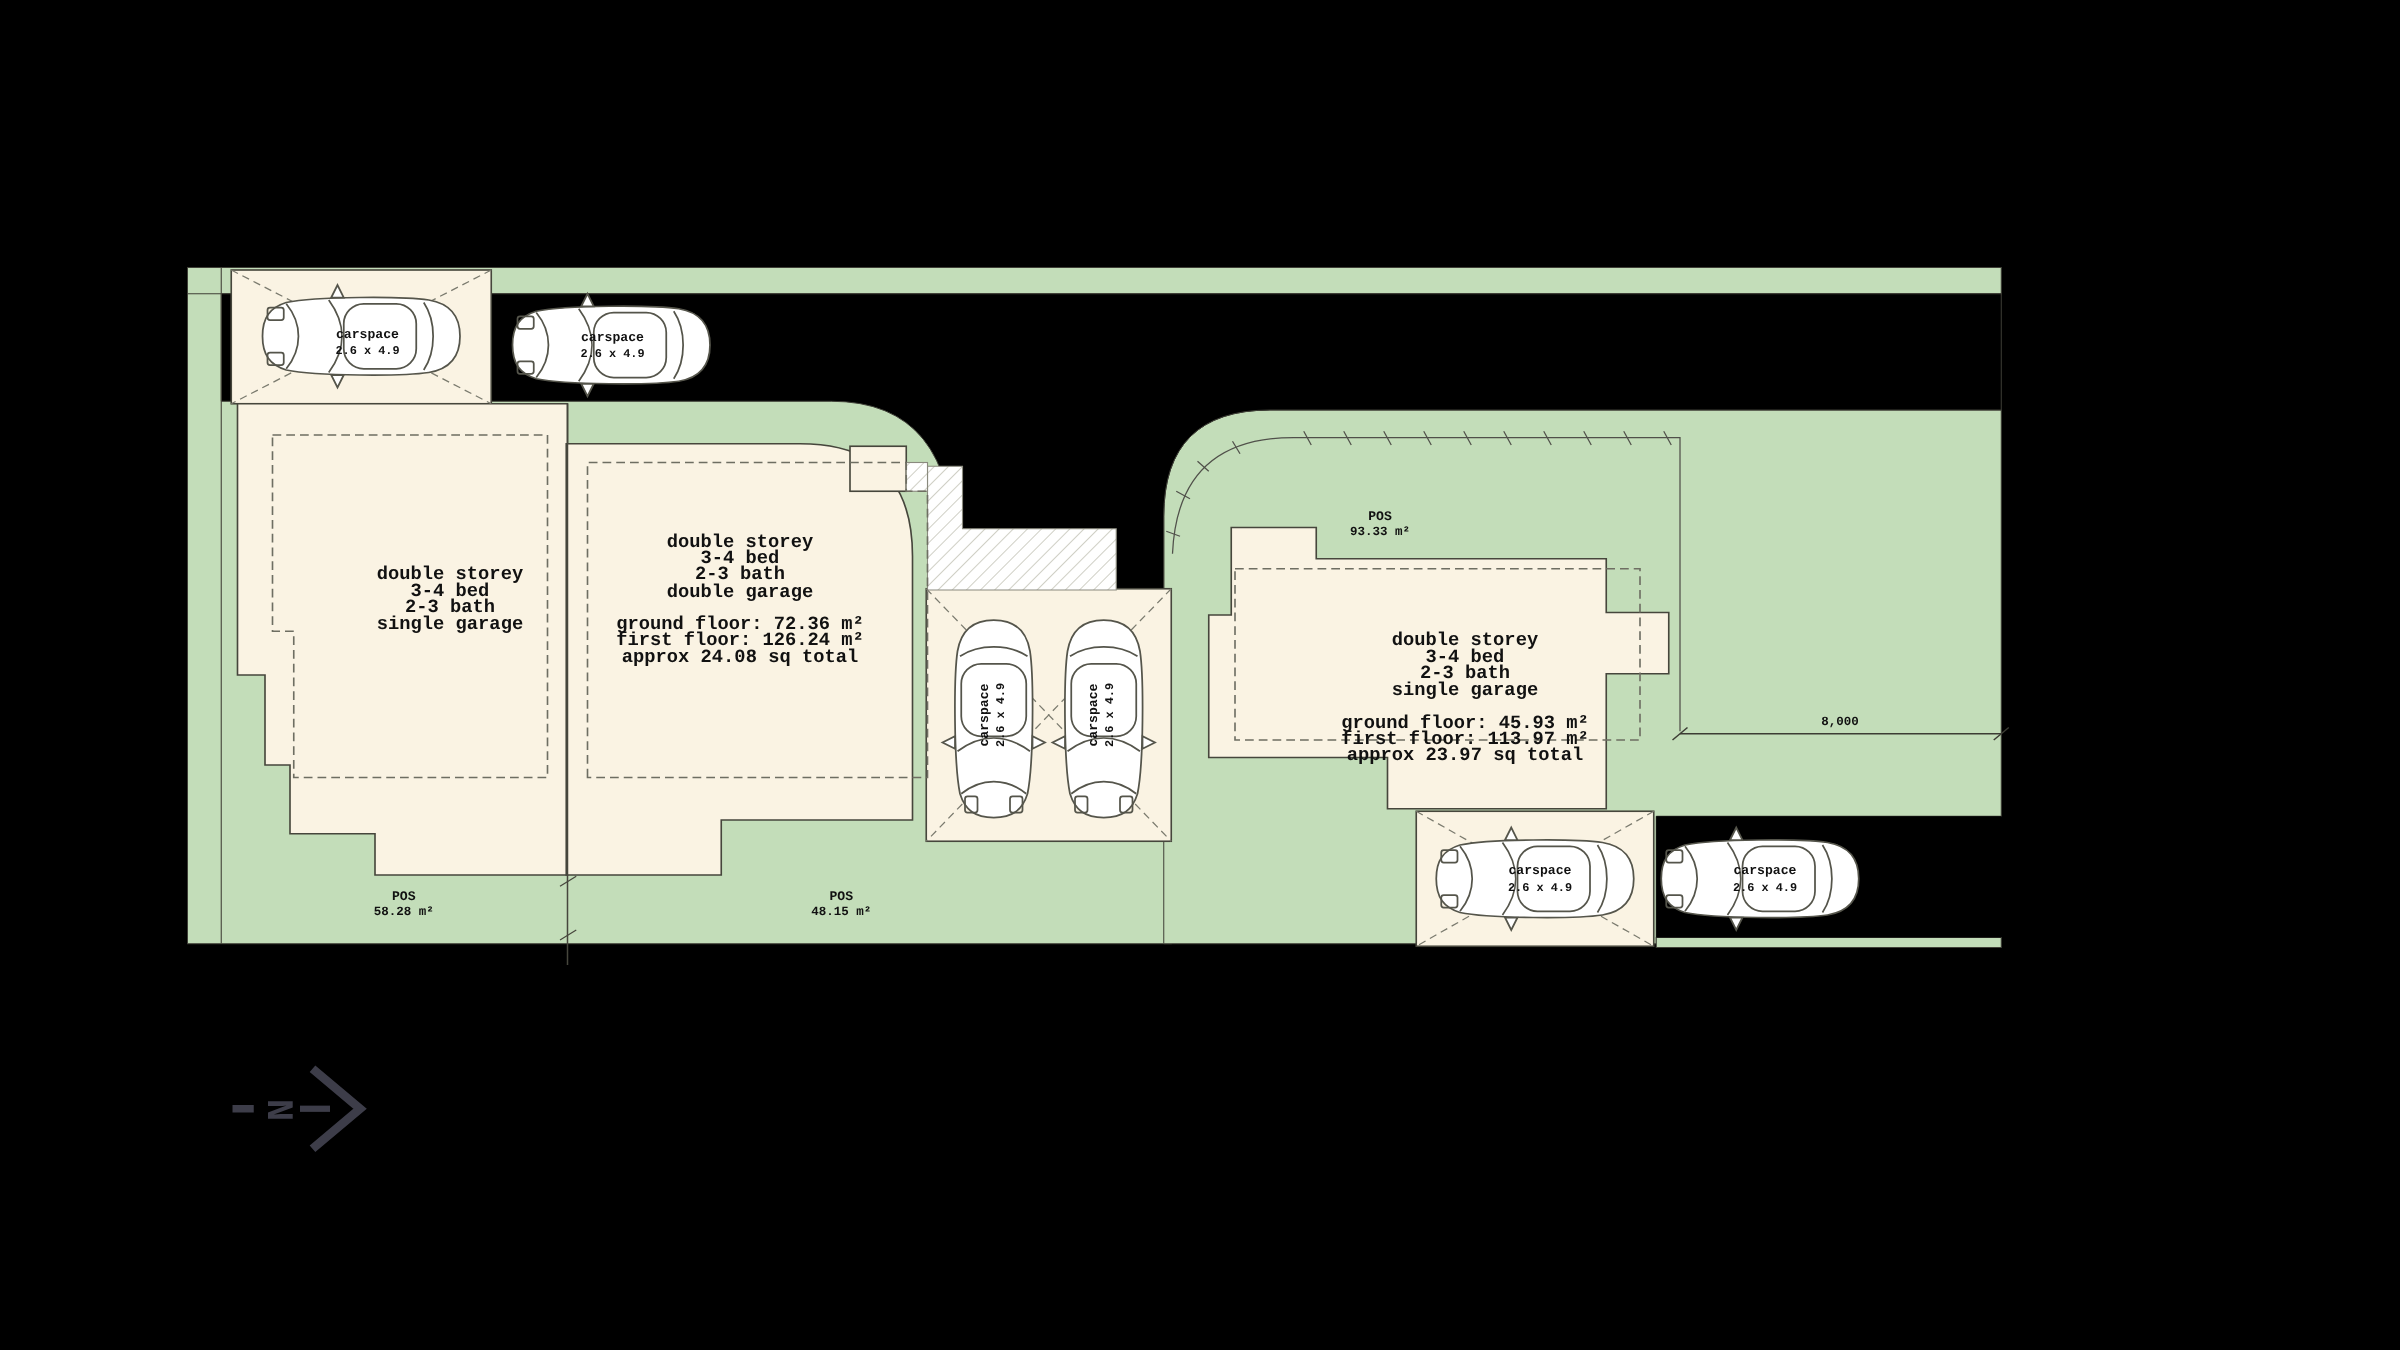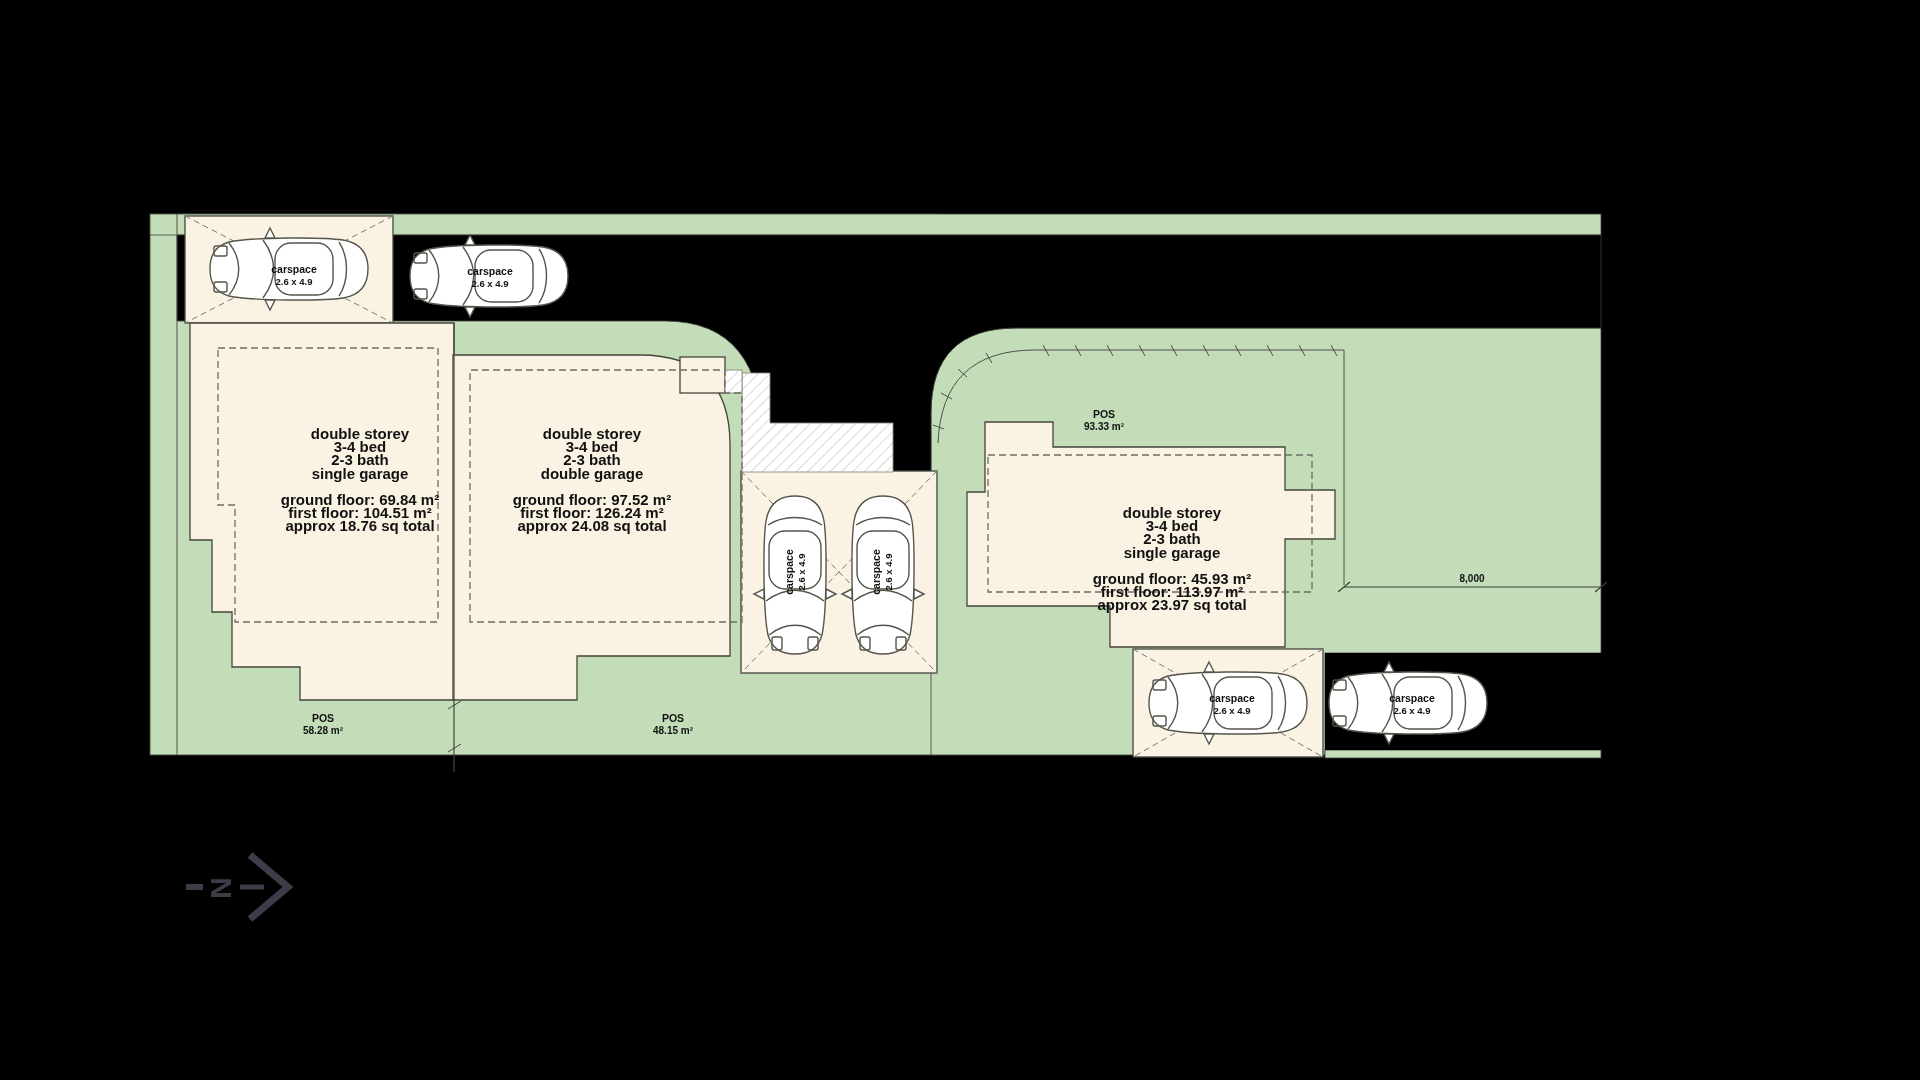--- a/index.html
+++ b/index.html
@@ -1,17 +1,17 @@
 <!DOCTYPE html>
 <html><head>
 <meta charset="utf-8">
 <style>
   html,body{margin:0;padding:0;background:#000;}
   .stage{position:relative;width:1920px;height:1080px;background:#000;overflow:hidden;
-         font-family:Liberation Sans, sans-serif;color:#111;}
+         font-family:Liberation Mono, monospace;color:#111;}
   .stage svg{position:absolute;left:0;top:0;}
   .lbl{position:absolute;text-align:center;transform:translate(-50%,-50%);white-space:nowrap;line-height:1.25;}
   .cs .l1{font-weight:bold;font-size:10.5px;}
   .cs .l2{font-weight:bold;font-size:9.5px;}
   .cs.rot{transform:translate(-50%,-50%) rotate(-90deg);}
   .unit{font-size:15px;font-weight:bold;line-height:13.2px;width:240px;}
   .unit .areas{margin-top:13px;}
   .pos .l1{font-weight:bold;font-size:10.5px;margin-top:42px;}
   .pos .l2{font-weight:bold;font-size:10px;}
   .dim{font-weight:bold;font-size:10px;}
@@ -154,33 +154,28 @@
 <div class="lbl cs" style="left:1412px;top:704px;">
   <div class="l1">carspace</div>
   <div class="l2">2.6 x 4.9</div>
 </div>
 
 <div class="lbl unit" style="left:360px;top:480px;">
   <div>double storey</div>
   <div>3-4 bed</div>
   <div>2-3 bath</div>
   <div>single garage</div>
-  <div class="areas">
-    <div>ground floor: 69.84 m²</div>
-    <div>first floor: 104.51 m²</div>
-    <div>approx 18.76 sq total</div>
-  </div>
 </div>
 <div class="lbl unit" style="left:592px;top:480px;">
   <div>double storey</div>
   <div>3-4 bed</div>
   <div>2-3 bath</div>
   <div>double garage</div>
   <div class="areas">
-    <div>ground floor: 97.52 m²</div>
+    <div>ground floor: 72.36 m²</div>
     <div>first floor: 126.24 m²</div>
     <div>approx 24.08 sq total</div>
   </div>
 </div>
 <div class="lbl unit" style="left:1172px;top:559px;">
   <div>double storey</div>
   <div>3-4 bed</div>
   <div>2-3 bath</div>
   <div>single garage</div>
   <div class="areas">

